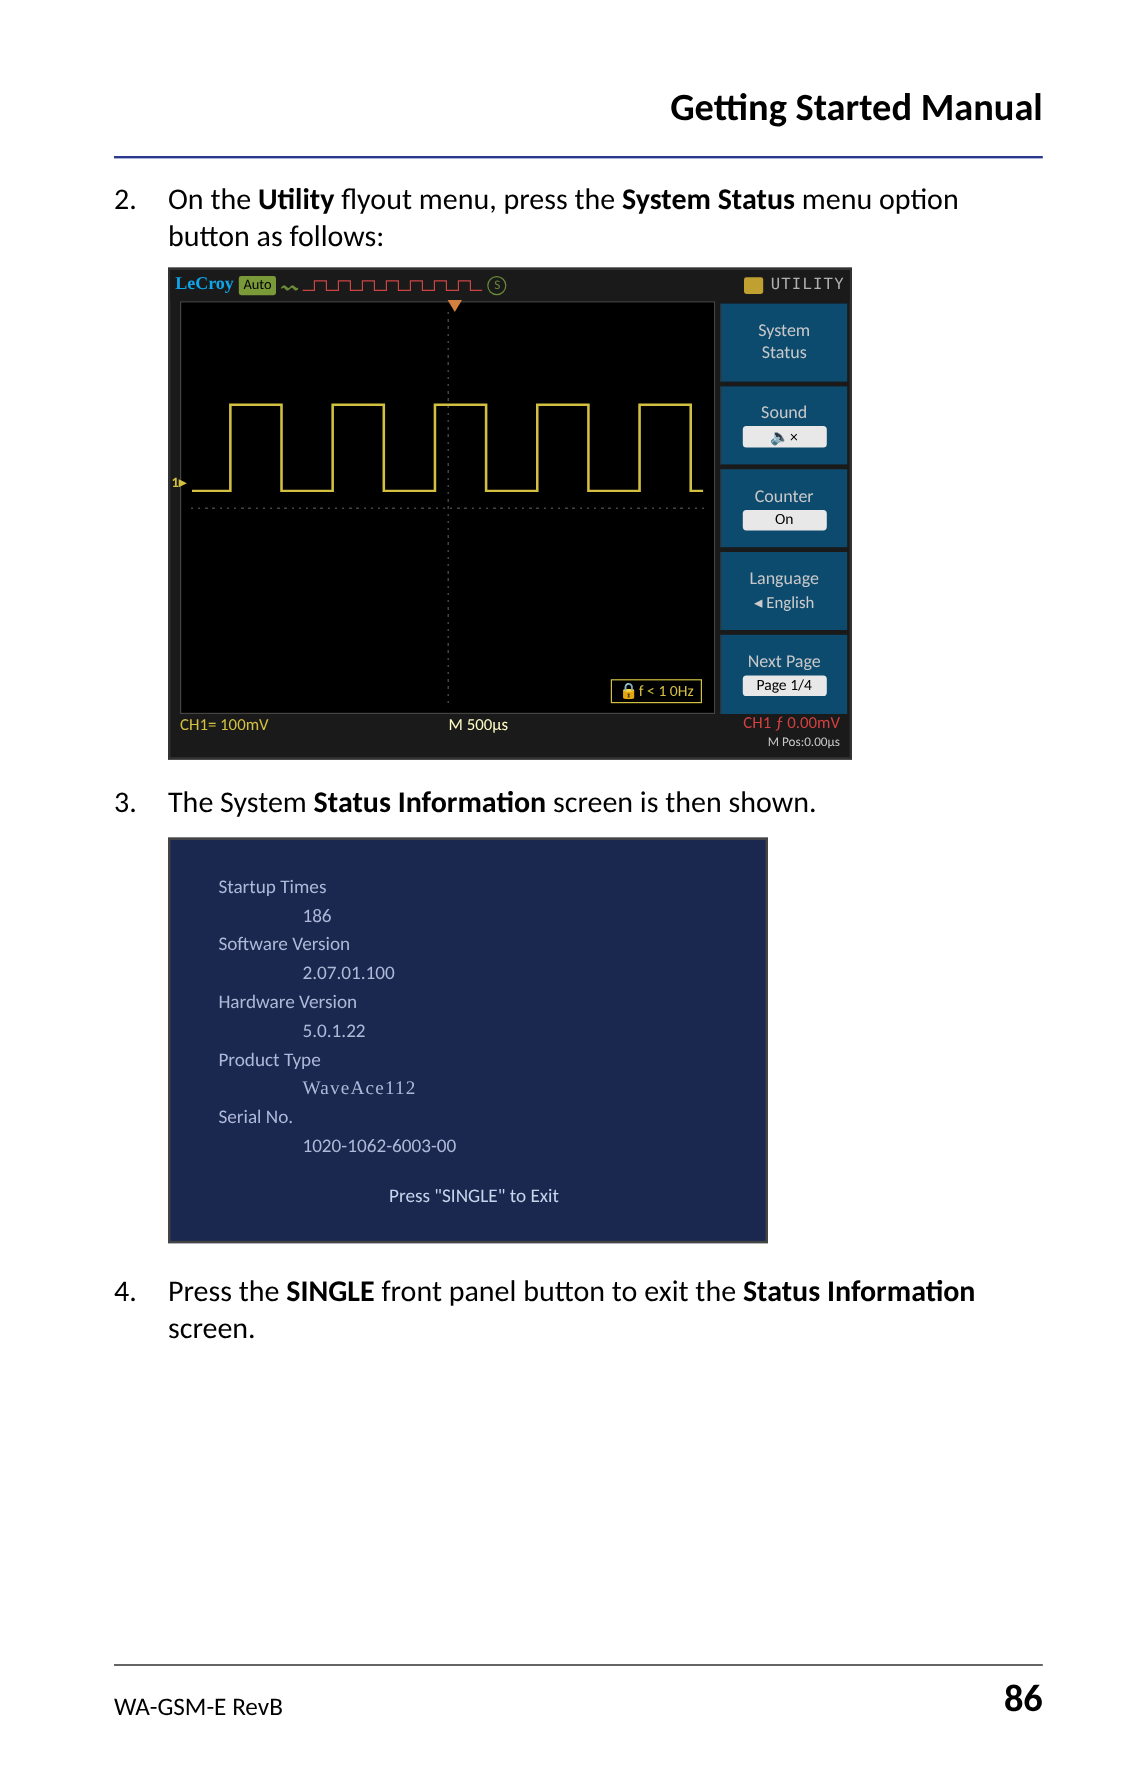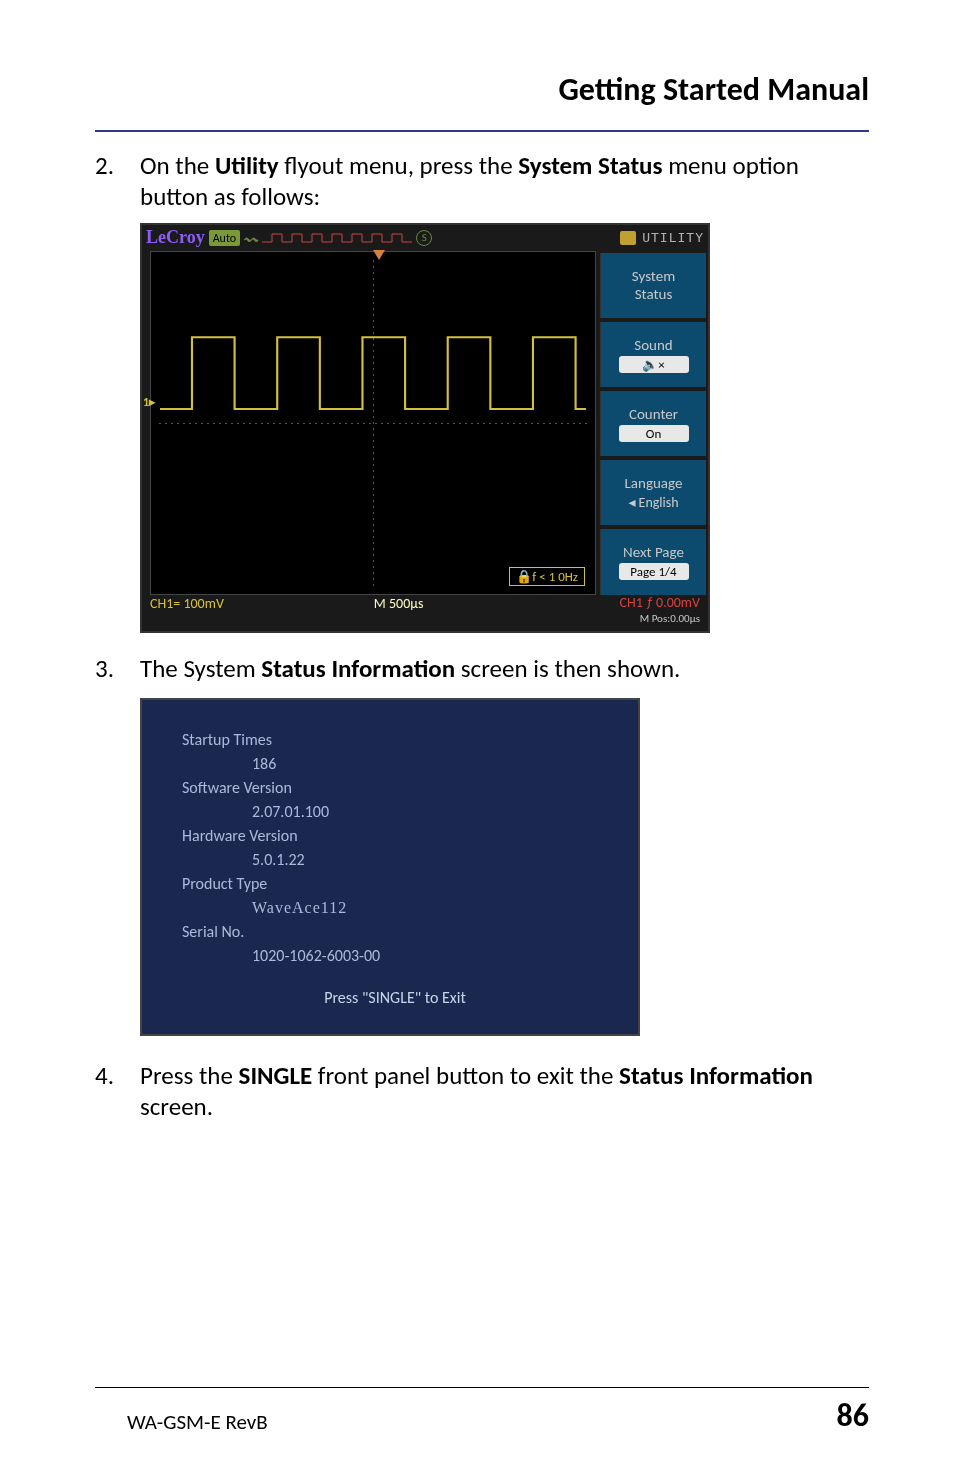--- a/index.html
+++ b/index.html
@@ -44,23 +44,23 @@
   }
   .scope-top {
     height: 26px;
     background: #1a1a1a;
     display: flex;
     align-items: center;
     padding: 0 4px;
     gap: 4px;
   }
   .lecroy-label {
-    color: #8b5cf6;
+    color: #0ea5e9;
     font-weight: bold;
-    font-size: 18px;
+    font-size: 15px;
     font-family: 'Times New Roman', serif;
   }
   .auto-btn {
     background: #7a9a3a;
     color: #000;
     font-size: 12px;
     padding: 1px 4px;
     border-radius: 2px;
   }
   .wave-icon {
@@ -147,21 +147,21 @@
   .screenshot2 .serif { font-family: 'Times New Roman', serif; letter-spacing:1px; }
   .exit-msg { text-align:center; margin-top:18px; color:#c8d4ec; }
 
   .footer {
     position: absolute;
     bottom: 40px; left: 95px; right: 85px;
     display: flex; justify-content: space-between; align-items: flex-end;
     border-top: 1px solid #000;
     padding-top: 8px;
   }
-  .footer-left { font-size: 21px; margin-left: 32px; }
+  .footer-left { font-size: 21px; }
   .footer-right { font-size: 32px; font-weight: bold; }
   .sq-trace { stroke:#d4c040; stroke-width:2; fill:none; }
   .trig-arrow {
     position:absolute; top:-2px; left:50%;
     width:0;height:0;border-left:6px solid transparent;border-right:6px solid transparent;border-top:10px solid #d48040;
   }
   .s-icon {
     width:16px;height:16px;border:1px solid #6a8a3a;border-radius:50%;color:#6a8a3a;font-size:11px;display:flex;align-items:center;justify-content:center;
   }
 </style>

